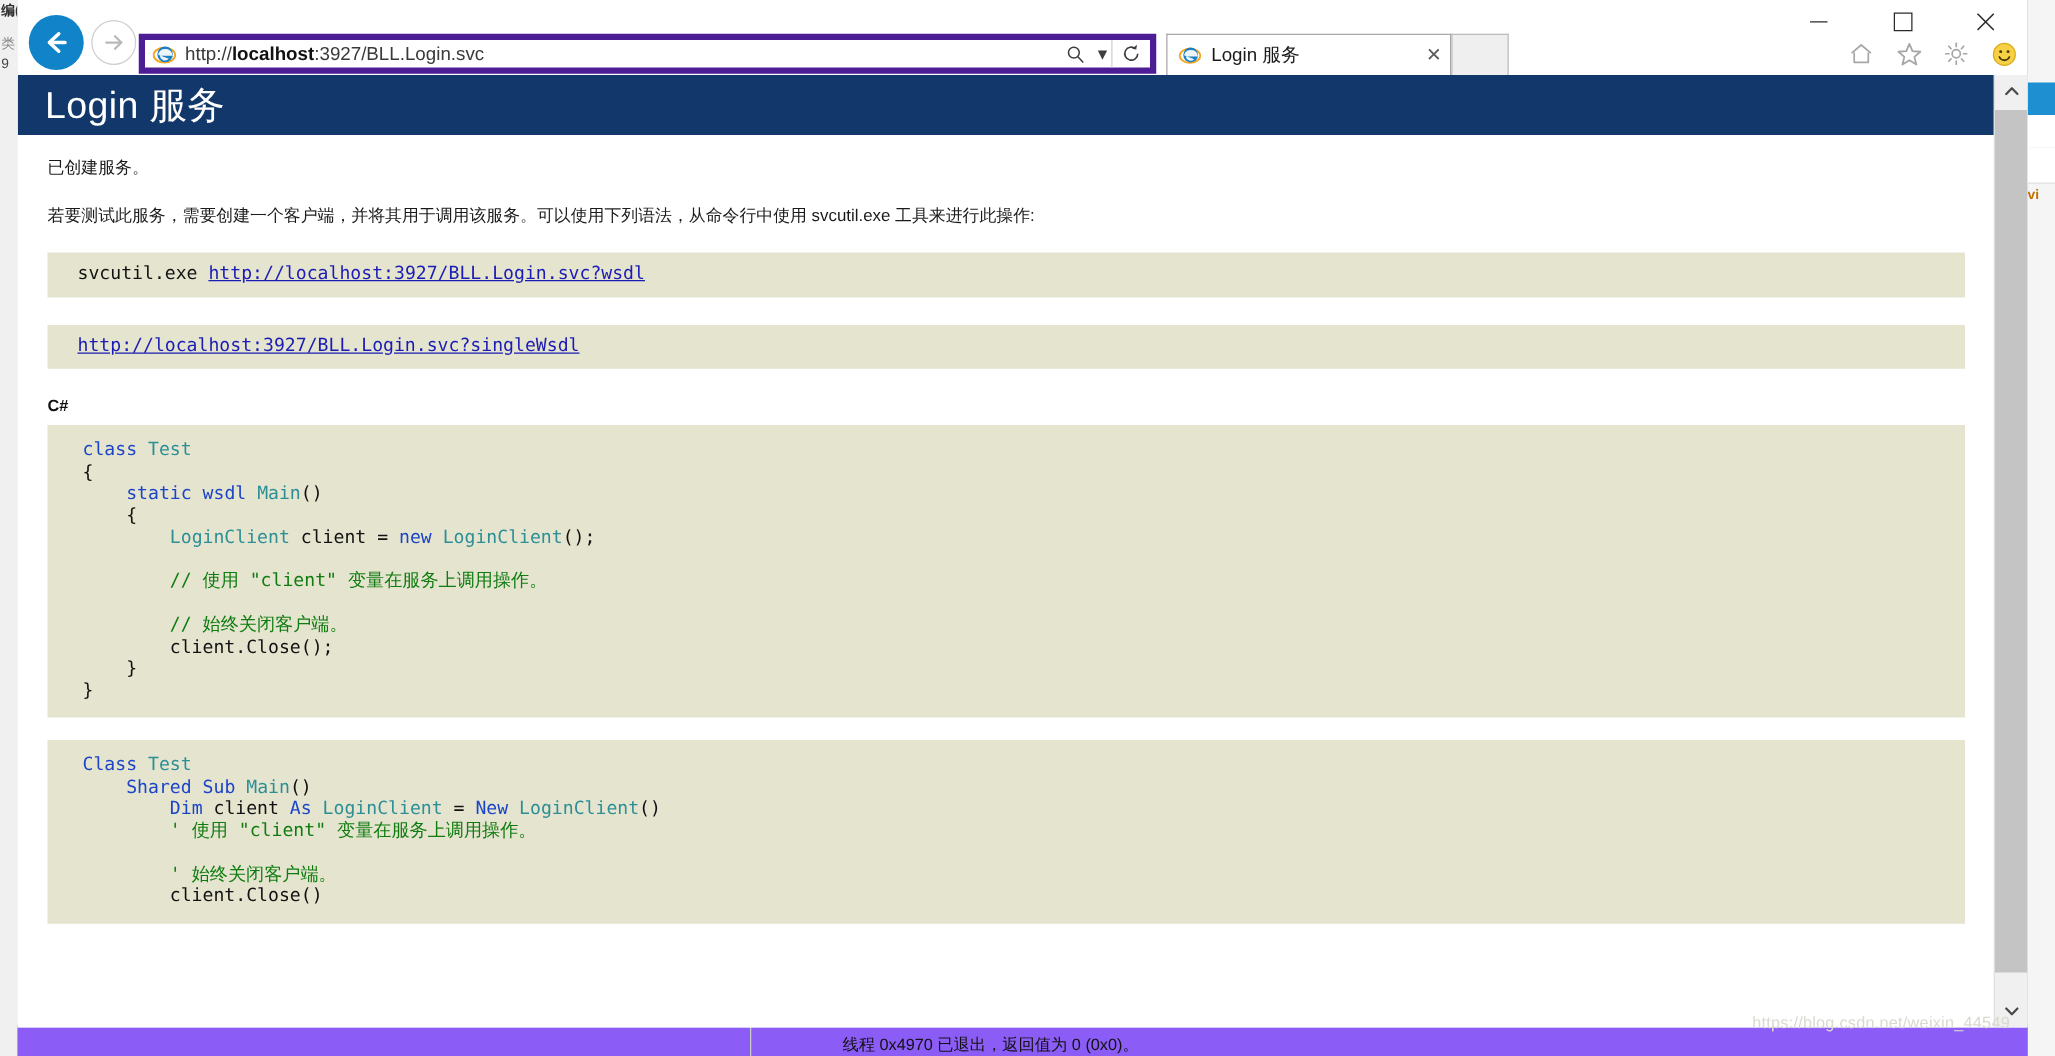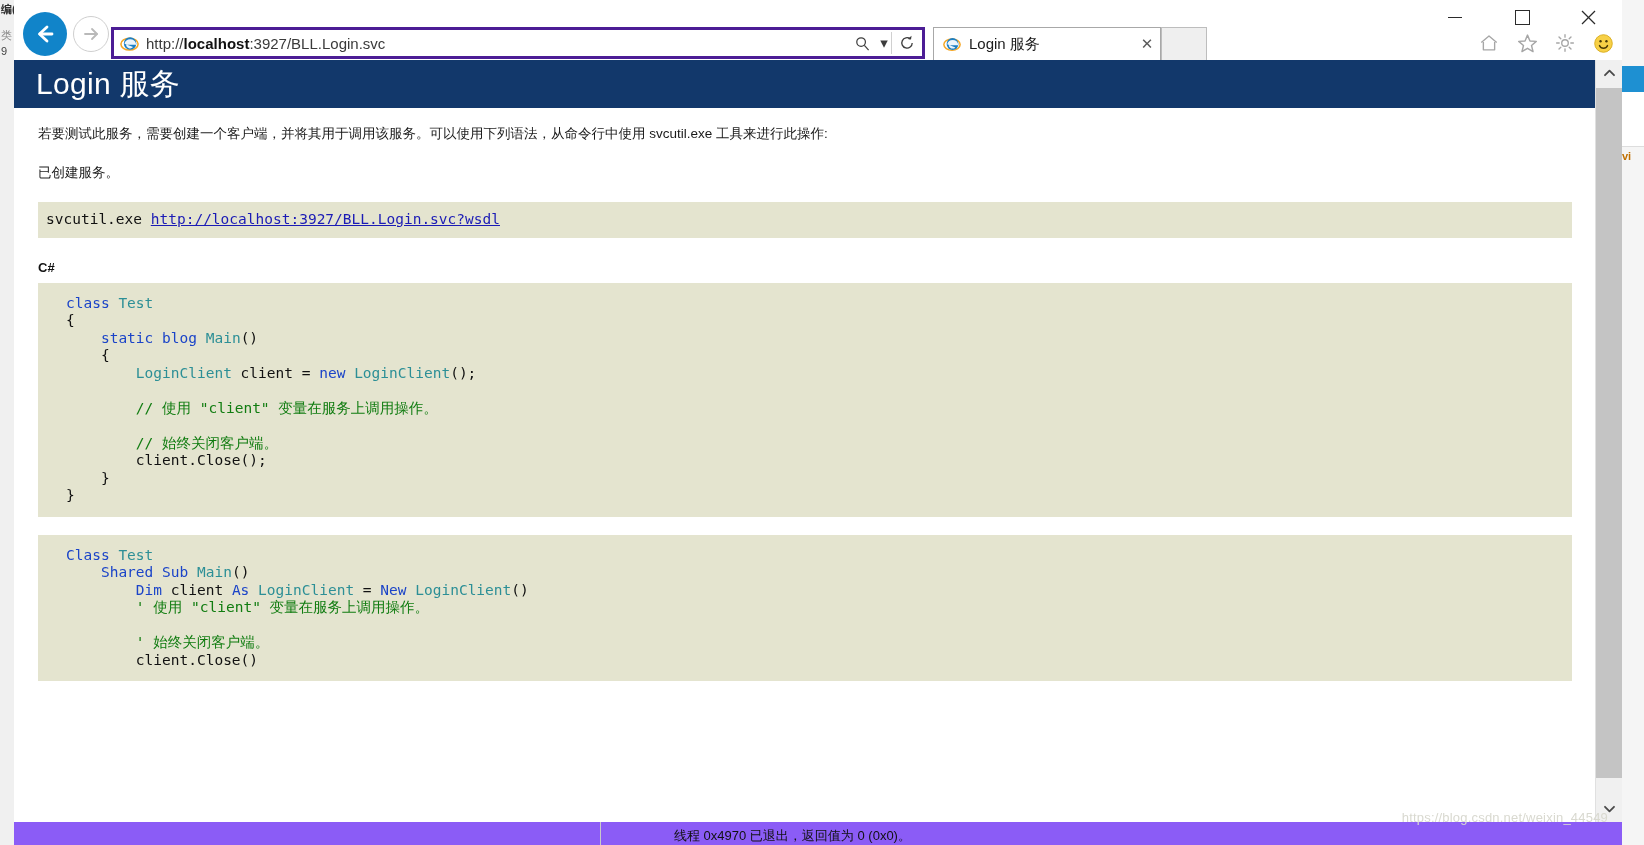--- a/index.html
+++ b/index.html
@@ -74,21 +74,21 @@
     width:44px;height:44px;border-radius:50%;background:#1184c9;
     display:flex;align-items:center;justify-content:center;margin-left:9px;cursor:pointer;
   }
   #btn-fwd{
     width:34px;height:34px;border-radius:50%;background:#ffffff;border:1.6px solid #cfcfcf;
     display:flex;align-items:center;justify-content:center;margin-left:6px;cursor:default;
   }
 
   #addressbar{
     position:absolute;left:97px;top:27px;width:814px;height:32px;
-    background:#ffffff;border:3px solid #4c1d95;display:flex;align-items:center;
+    background:#ffffff;border:5px solid #4c1d95;display:flex;align-items:center;
     box-sizing:border-box;
   }
   #addressbar .ie-logo{margin-left:6px;margin-right:7px;flex:0 0 auto;display:flex;}
   #url-text{
     flex:1;font-size:15px;color:#3a3a3a;white-space:nowrap;overflow:hidden;
     font-family:"Liberation Sans","DejaVu Sans",sans-serif;
   }
   #url-text b{color:#111;font-weight:bold;}
   #addressbar .abtn{
     width:30px;height:30px;display:flex;align-items:center;justify-content:center;
@@ -139,21 +139,21 @@
   #content{padding:16px 24px 0 24px;}
   .para{font-size:13.5px;color:#1a1a1a;line-height:20px;margin:0 0 19px 0;}
   .para.tight{margin-bottom:16px;}
   .indent{margin-left:24px;}
 
   .codebox{
     background:#e4e4cf;padding:8px 0 8px 24px;margin:0 0 18px 0;
     font-family:"DejaVu Sans Mono","Liberation Mono",monospace;
     font-size:14.5px;line-height:17.5px;color:#111;white-space:pre;
   }
-  .codebox.cmd{padding:9px 0 9px 8px;margin-bottom:22px;}
+  .codebox.cmd{padding:9px 0 9px 24px;margin-bottom:22px;}
   .codebox a{color:#1b1bb5;text-decoration:underline;}
   .lang-label{font-size:13px;font-weight:bold;color:#111;margin:0 0 8px 0;}
   .codebox.block{padding:12px 0 12px 28px;min-height:20px;}
 
   .kw{color:#1b44c8;}
   .ty{color:#2c8f96;}
   .cm{color:#107c10;}
 
   
   #scrollbar{
@@ -312,33 +312,34 @@
   <div id="viewport">
 
     <div id="page">
 
       <div id="banner">
         <span id="banner-title">Login 服务</span>
       </div>
 
       <div id="content">
 
+        <p class="para">已创建服务。</p>
+
         <p class="para">若要测试此服务，需要创建一个客户端，并将其用于调用该服务。可以使用下列语法，从命令行中使用 svcutil.exe 工具来进行此操作:</p>
 
-        <p class="para">已创建服务。</p>
-
         <div class="codebox cmd"><span>svcutil.exe </span><a href="#">http://localhost:3927/BLL.Login.svc?wsdl</a></div>
 
 
+        <div class="codebox cmd"><a href="#">http://localhost:3927/BLL.Login.svc?singleWsdl</a></div>
 
 
         <div class="lang-label">C#</div>
         <div class="codebox block" id="cs-code"><span class="kw">class</span> <span class="ty">Test</span>
 {
-    <span class="kw">static</span> <span class="kw">blog</span> <span class="ty">Main</span>()
+    <span class="kw">static</span> <span class="kw">wsdl</span> <span class="ty">Main</span>()
     {
         <span class="ty">LoginClient</span> client = <span class="kw">new</span> <span class="ty">LoginClient</span>();
 
         <span class="cm">// 使用 "client" 变量在服务上调用操作。</span>
 
         <span class="cm">// 始终关闭客户端。</span>
         client.Close();
     }
 }</div>
 

